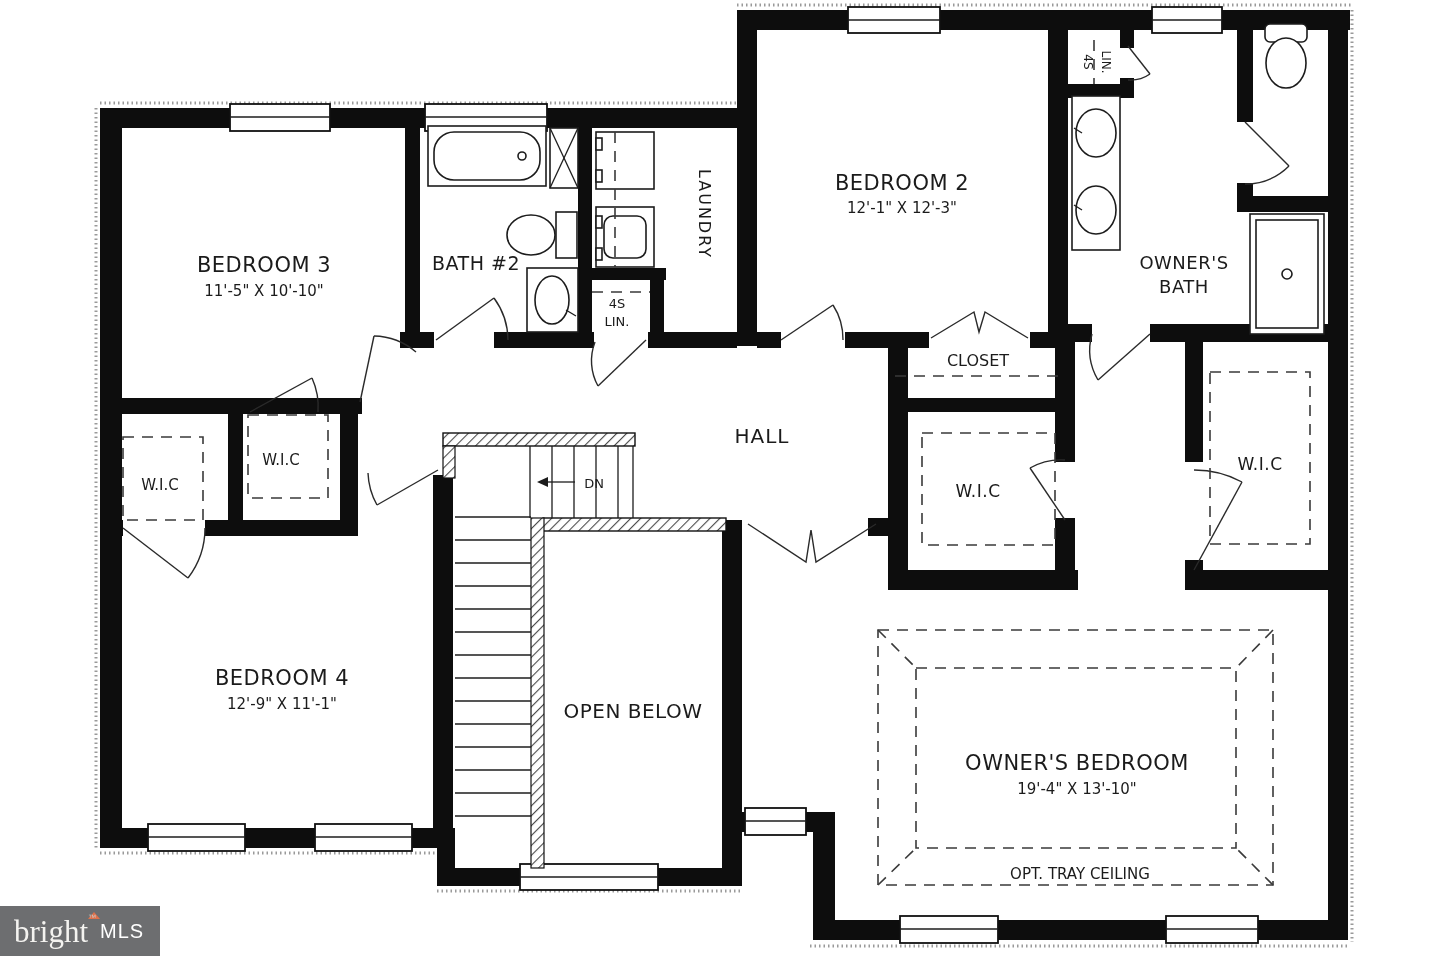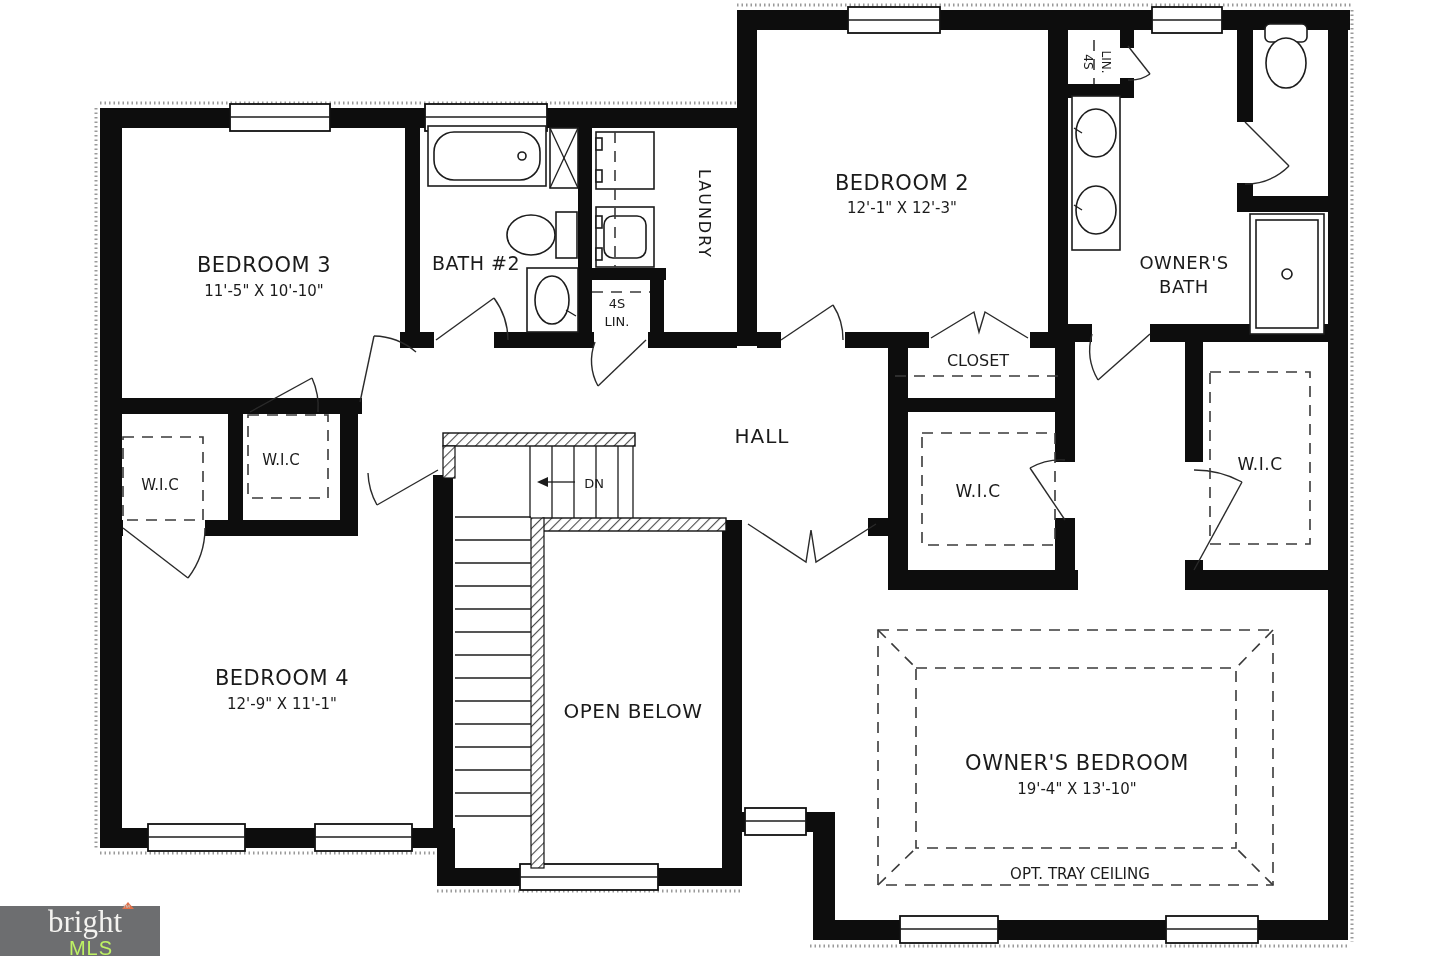--- a/index.html
+++ b/index.html
@@ -11,21 +11,21 @@
   .dims{font-size:15px;}
   .tiny{font-size:13px;}
   .wall{fill:#0d0d0d;}
   .fix{fill:#ffffff;stroke:#1c1c1c;stroke-width:1.6;}
   .thin{stroke:#1c1c1c;stroke-width:1.3;fill:none;}
   .dash{stroke:#3a3a3a;stroke-width:1.6;fill:none;stroke-dasharray:11 8;}
   .door{stroke:#2a2a2a;stroke-width:1.4;fill:none;}
   .win{fill:#ffffff;stroke:#111;stroke-width:1.8;}
   .tick{stroke:#9a9a9a;stroke-width:3;stroke-dasharray:1.5 3;fill:none;}
   
-  .logo{position:absolute;left:0;top:906px;width:160px;height:50px;display:flex;align-items:center;padding-left:14px;box-sizing:border-box;flex-direction:column;}
+  .logo{position:absolute;left:0;top:906px;width:160px;height:50px;display:flex;align-items:center;padding-left:14px;box-sizing:border-box;}
   .logo .brand{font-family:"Liberation Serif","DejaVu Serif",serif;font-size:31px;line-height:1;position:relative;padding-right:4px;}
   .logo .tri{position:absolute;left:74px;top:-4px;width:0;height:0;border-left:6px solid transparent;border-right:6px solid transparent;}
   .logo .tm{font-family:"Liberation Sans",sans-serif;font-size:8px;position:absolute;right:-4px;top:-2px;}
   .logo .mls{font-family:"Liberation Sans",sans-serif;font-size:20px;letter-spacing:1px;margin-left:8px;}
 </style>
 </head>
 <body>
 
 <div class="stage">
 <svg width="1440" height="960" viewBox="0 0 1440 960">
@@ -353,15 +353,15 @@
     <text class="lbl dims" x="1080" y="879">OPT. TRAY CEILING</text>
   </g>
 </svg>
 
   <div class="logo" style="background: rgb(109, 110, 112);">
     <span class="brand" style="color: rgb(244, 243, 240);">
       <span>bright</span>
       <span class="tri" style="border-bottom: 7px solid rgb(224, 113, 74);"></span>
       <span class="tm" style="color: rgb(201, 201, 199);">™</span>
     </span>
-    <span class="mls" style="color: #bef264;">MLS</span>
+    <span class="mls" style="color: #ffffff;">MLS</span>
   </div>
 </div>
 
 </body></html>

